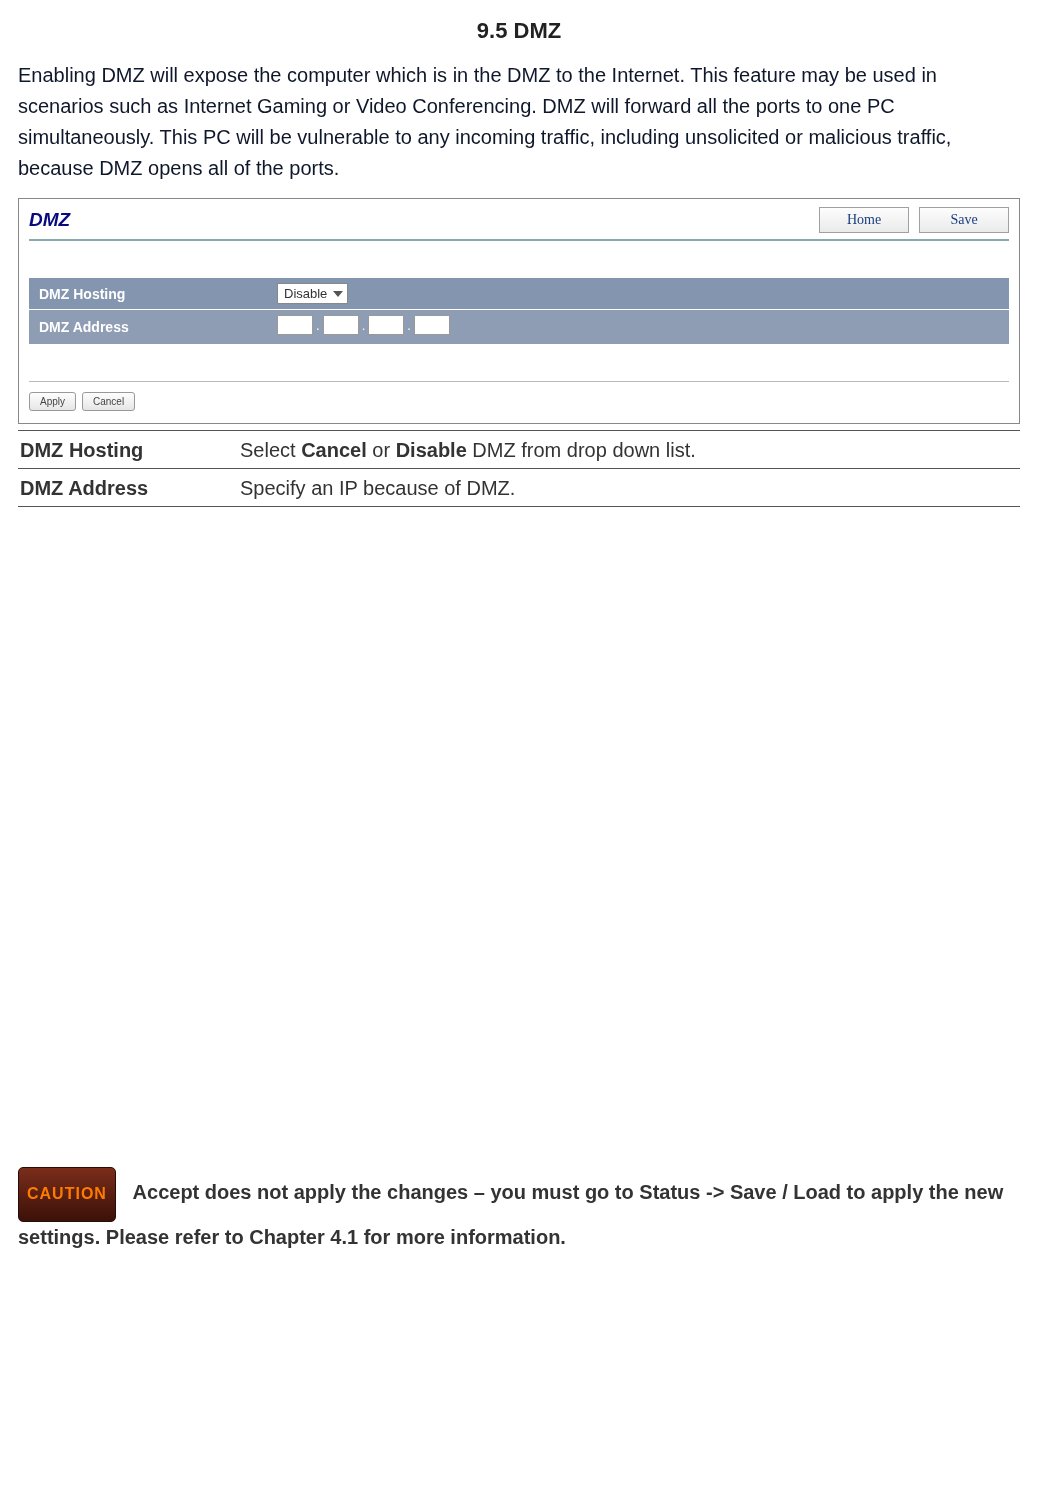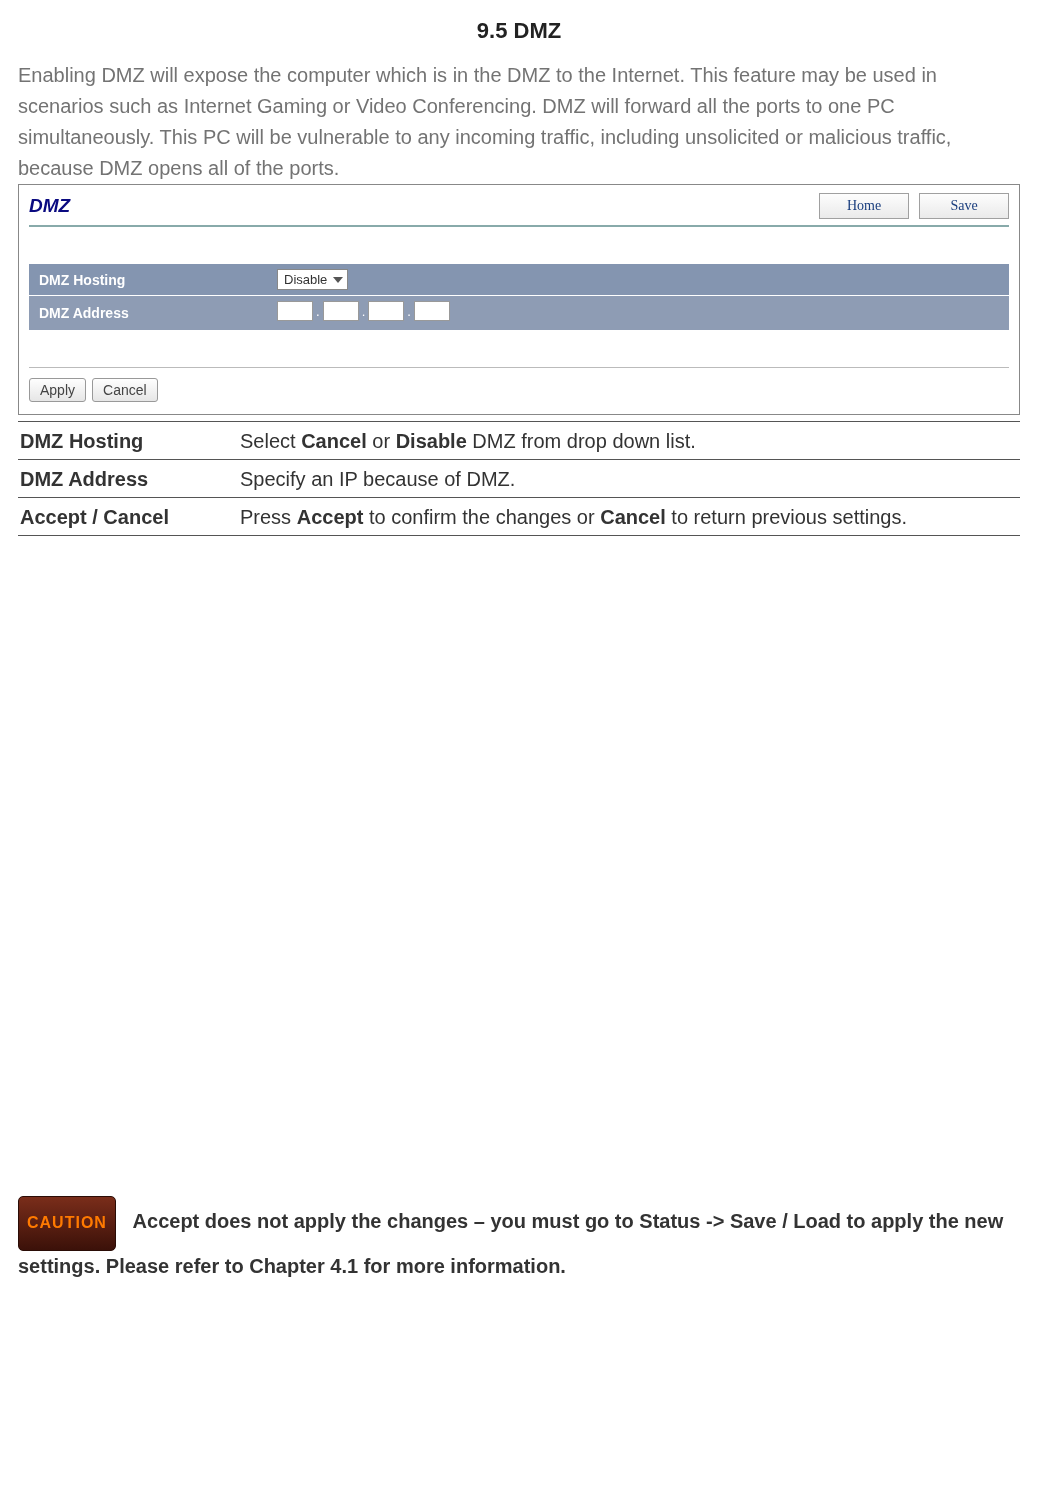--- a/index.html
+++ b/index.html
@@ -16,22 +16,23 @@
     }
     .section-heading {
       font-size: 22px;
       font-weight: bold;
       color: #222;
       margin-bottom: 16px;
       text-align: center;
     }
     .intro-text {
       font-size: 20px;
-      color: #737373;
+      color: #0f172a;
       line-height: 1.55;
+      margin-bottom: 14px;
     }
     .router-ui {
       border: 1px solid #888;
       position: relative;
       padding: 8px 10px 12px 10px;
       background: #fff;
       margin-bottom: 6px;
     }
     .router-header {
       display: flex;
@@ -127,21 +128,21 @@
       border-top: 1px solid #bbb;
       margin-bottom: 10px;
     }
     .router-actions {
       display: flex;
       gap: 6px;
     }
     .action-btn {
       background: linear-gradient(#fefefe, #e6e6e6);
       border: 1px solid #999;
-      font-size: 14px;
+      font-size: 10px;
       padding: 3px 10px;
       border-radius: 3px;
       font-family: inherit;
       cursor: pointer;
       color: #444;
     }
     .desc-table {
       width: 100%;
       border-collapse: collapse;
       font-size: 20px;
@@ -234,26 +235,20 @@
       <tr>
     <td class="desc-label">DMZ Hosting</td>
     <td>
       <span>Select </span><b>Cancel</b><span> or </span><b>Disable</b><span> DMZ from drop down list.</span>
     </td>
   </tr>
   <tr>
     <td class="desc-label">DMZ Address</td>
     <td>Specify an IP because of DMZ.</td>
   </tr>
-  <tr>
-    <td class="desc-label">Accept / Cancel</td>
-    <td>
-      <span>Press </span><b>Accept</b><span> to confirm the changes or </span><b>Cancel</b><span> to return previous settings.</span>
-    </td>
-  </tr>
 </tbody>
   </table>
 
 <div>
   <div class="caution-text">
     <span class="caution-badge">CAUTION</span>
     &nbsp;&nbsp;<span>Accept does not apply the changes – you must go to Status -&gt; Save / Load to apply the new settings. Please refer to Chapter 4.1 for more information.</span>
   </div>
 </div>
 

